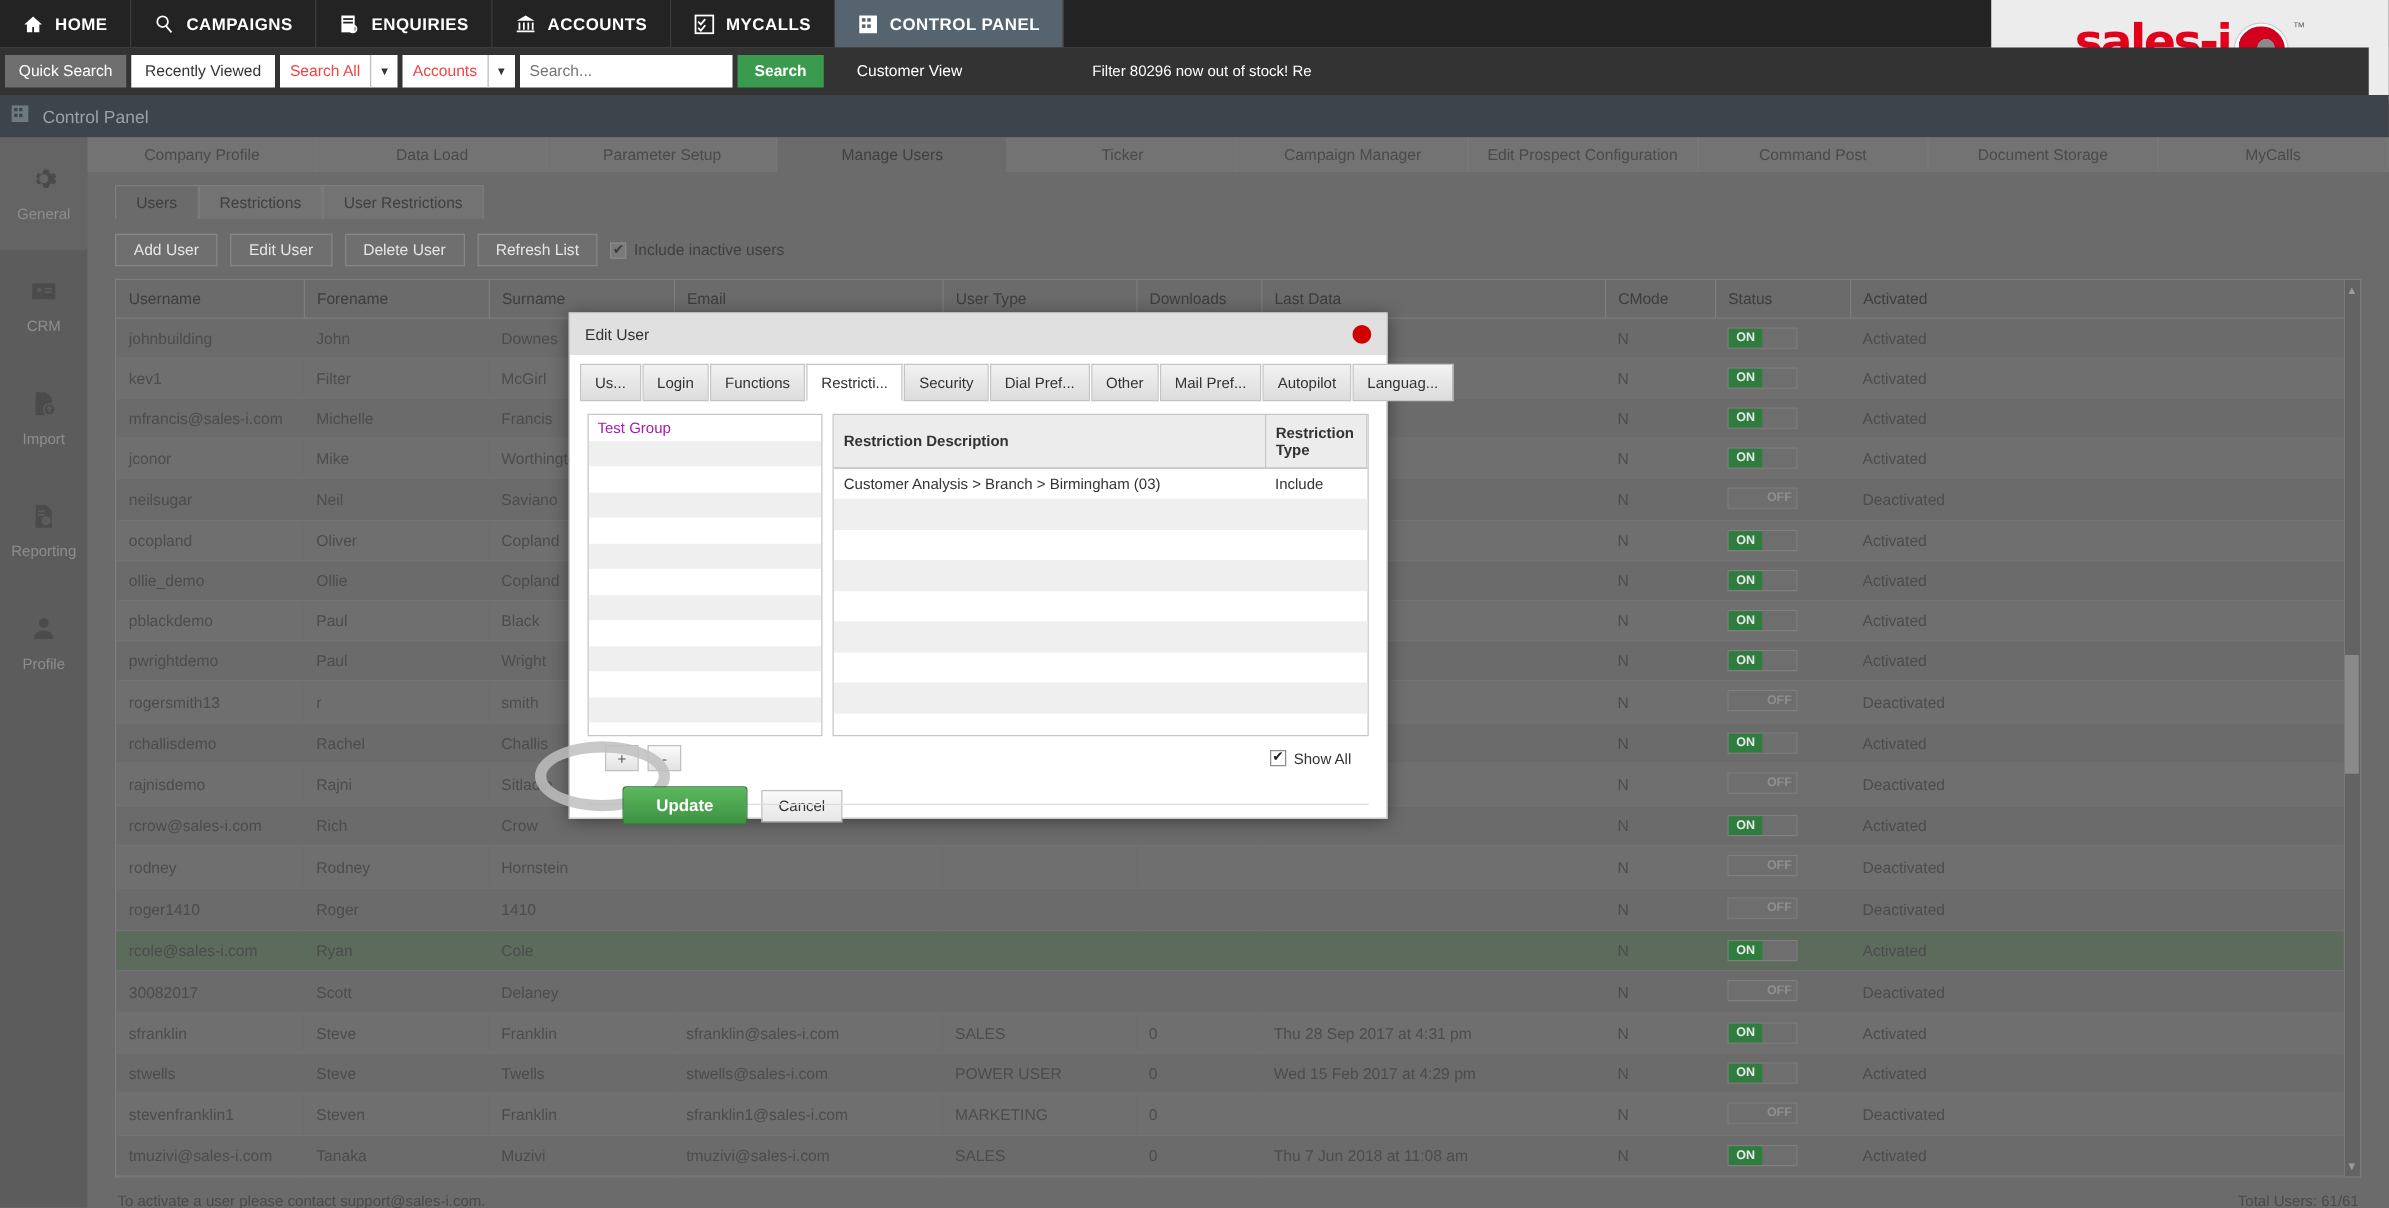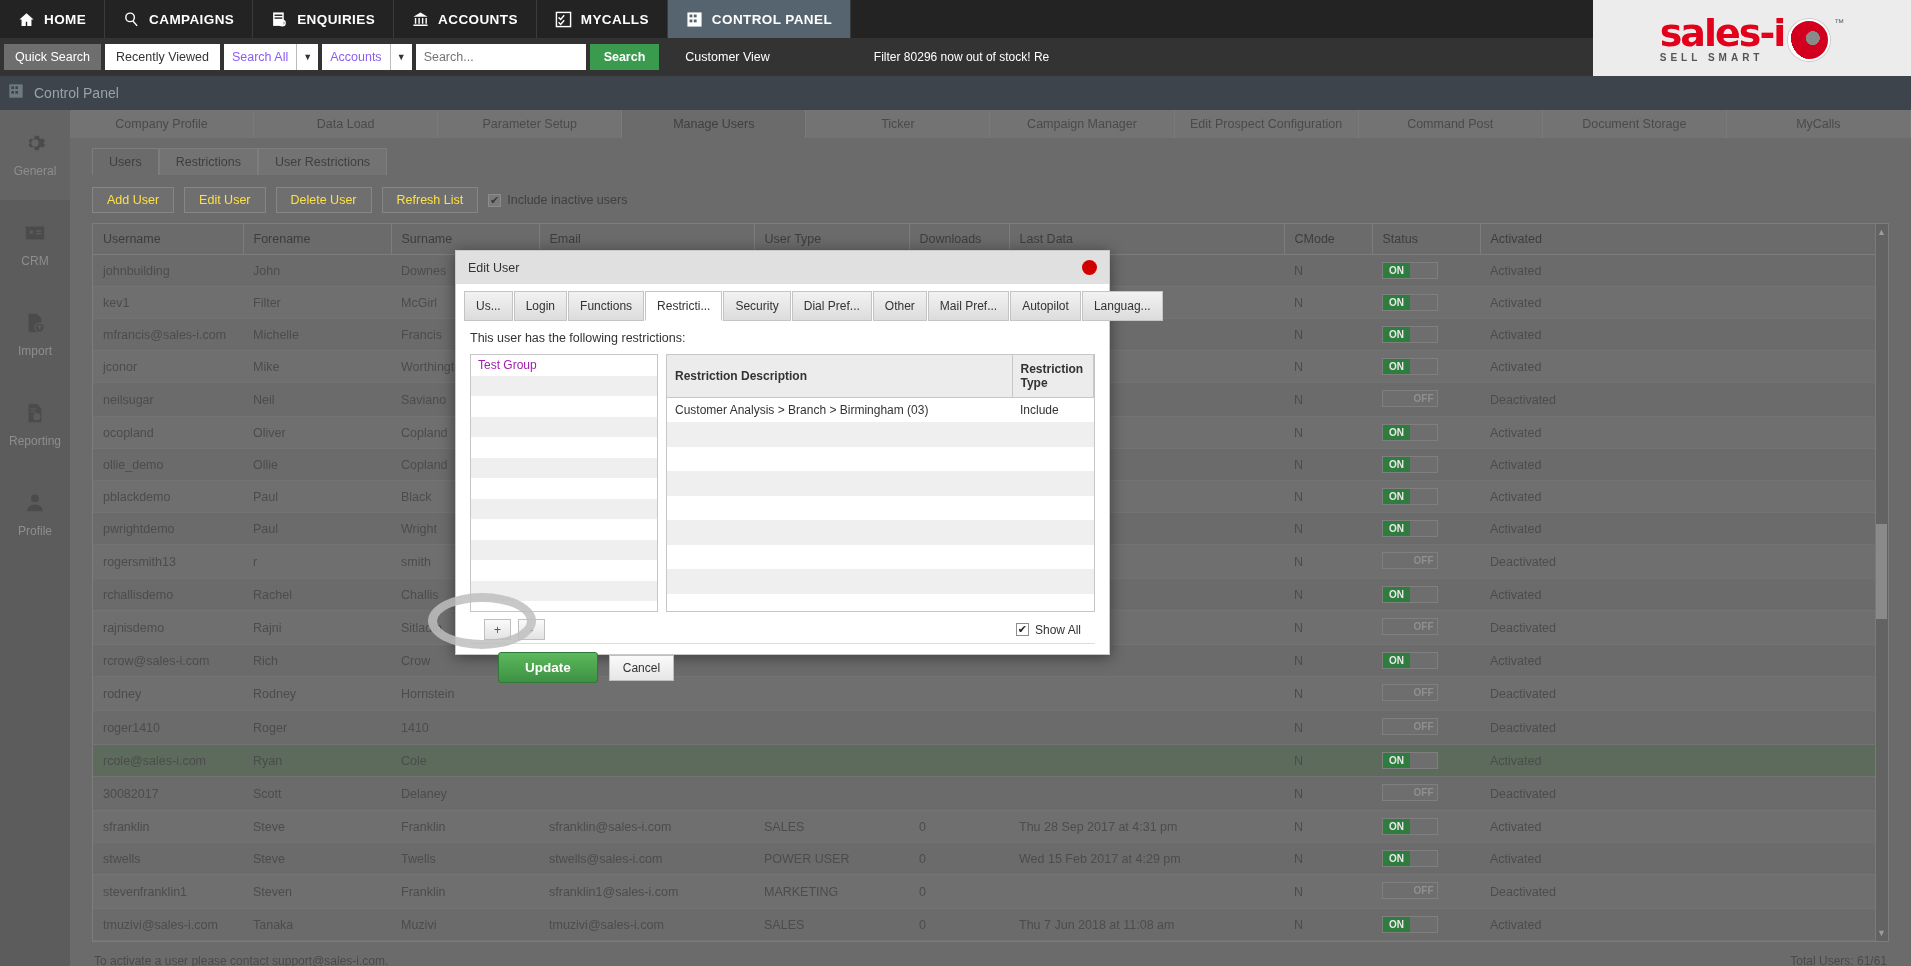--- a/index.html
+++ b/index.html
@@ -42,30 +42,30 @@
   .logo-text { color: #e2001a; font-size: 38px; font-weight: bold; line-height: .85;
                font-family: "DejaVu Sans", sans-serif; letter-spacing: -2px; }
   .logo-sub { color: #555; font-size: 10px; letter-spacing: 4px; font-weight: bold; margin-top: 2px;}
   .logo-mark { width: 42px; height: 42px; border-radius: 50%;
                background: radial-gradient(circle at 60% 45%, #8a8a8a 0 22%, #d2001e 23% 70%, #fff 71% 80%, #d2001e 81%);
                border: 2px solid #fff; box-shadow: 0 0 0 1px #ccc; }
   .tm { font-size: 10px; color: #666; align-self: flex-start; }
 
   
   .searchbar {
-    position: absolute; top: 38px; left: 0; width: 1593px; height: 38px;
+    position: absolute; top: 38px; left: 0; width: 1895px; height: 38px;
     background: #333; display: flex; align-items: center; padding-left: 4px; gap: 4px;
   }
   .sbtn {
     height: 26px; padding: 0 11px; display: flex; align-items: center;
     font-size: 12.5px; background: #ffffff; color: #333; border: 0; cursor: pointer;
   }
   .sbtn.grey { background: #6e6e6e; color: #fff; }
   .sdrop { display: flex; align-items: stretch; height: 26px; background: #fff; cursor: pointer;}
-  .sdrop .lbl { padding: 0 8px; display: flex; align-items: center; font-size: 12.5px; color: #8b5cf6;}
+  .sdrop .lbl { padding: 0 8px; display: flex; align-items: center; font-size: 12.5px; color: #ef4444;}
   .sdrop .arw { width: 22px; display: flex; align-items: center; justify-content: center;
                 border-left: 1px solid #bbb; font-size: 9px; color: #333; }
   .sinput { width: 170px; height: 26px; border: 0; padding: 0 8px; font-size: 12.5px;
             color: #888; font-family: "Liberation Sans", sans-serif; }
   .sgo { height: 26px; padding: 0 14px; background: #3a9b4e; color: #fff; border: 0;
          font-size: 12.5px; font-weight: bold; cursor: pointer; }
   .custview { color: #fff; font-size: 12.5px; margin-left: 22px; cursor: pointer; }
   .ticker { color: #fff; font-size: 12px; margin-left: 100px; white-space: nowrap;
             overflow: hidden; width: 430px; }
 
@@ -105,21 +105,21 @@
     background: #6b6b6b;
   }
   .subtabs { display: flex; padding: 10px 0 0 22px; }
   .subtab {
     padding: 6px 16px; font-size: 12.5px; color: #3f3f3f;
     background: #737373; border: 1px solid #7d7d7d; border-bottom: none; cursor: pointer;
   }
   .subtab.active { background: #6b6b6b; }
   .toolbar { display: flex; align-items: center; gap: 10px; padding: 12px 0 10px 22px; }
   .tbtn {
-    padding: 5px 14px; font-size: 12.5px; color: #fde047; background: #6f6f6f;
+    padding: 5px 14px; font-size: 12.5px; color: #e5e5e5; background: #6f6f6f;
     border: 1px solid #868686; cursor: pointer;
   }
   .chk-wrap { display: flex; align-items: center; gap: 6px; font-size: 12.5px; color: #3f3f3f; }
   .chkbox { width: 13px; height: 13px; border: 1px solid #8b8b8b; background: #7a7a7a;
             display: flex; align-items: center; justify-content: center;
             font-size: 11px; color: #3a3a3a; line-height: 1; }
 
   
   .tablewrap { margin: 0 22px; border: 1px solid #7d7d7d; position: relative; }
   table.users { width: 100%; border-collapse: collapse; table-layout: fixed; }
@@ -786,21 +786,20 @@
       <div class="mt active">Restricti...</div>
       <div class="mt">Security</div>
       <div class="mt">Dial Pref...</div>
       <div class="mt">Other</div>
       <div class="mt">Mail Pref...</div>
       <div class="mt">Autopilot</div>
       <div class="mt">Languag...</div>
     </div>
 
   <div class="mbody">
-    <div class="mlabel">This user has the following restrictions:</div>
     <div class="mcols">
       <div class="lbox" id="group-list">
           <div class="lrow">Test Group</div>
           <div class="lrow alt"></div>
           <div class="lrow"></div>
           <div class="lrow alt"></div>
           <div class="lrow"></div>
           <div class="lrow alt"></div>
           <div class="lrow"></div>
           <div class="lrow alt"></div>

